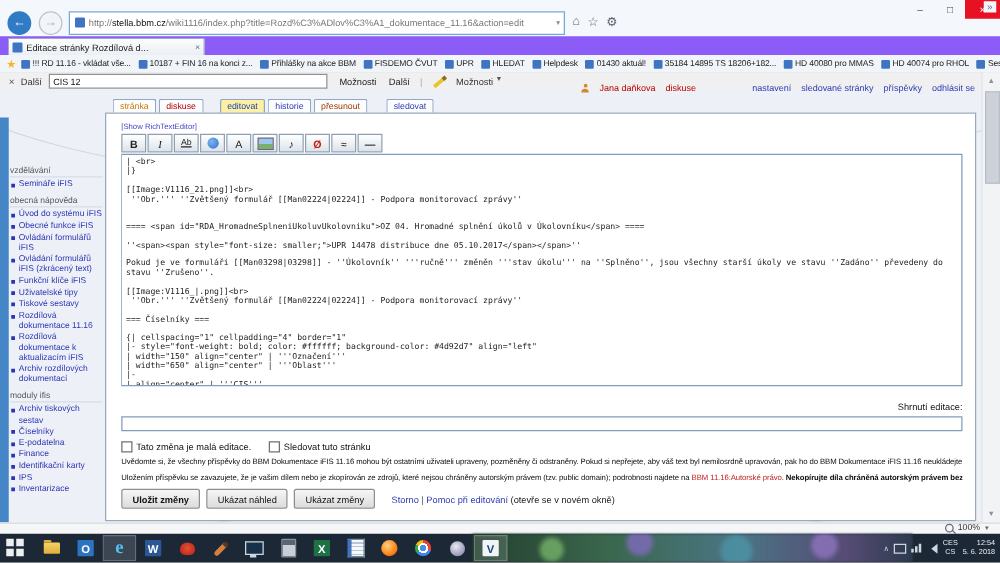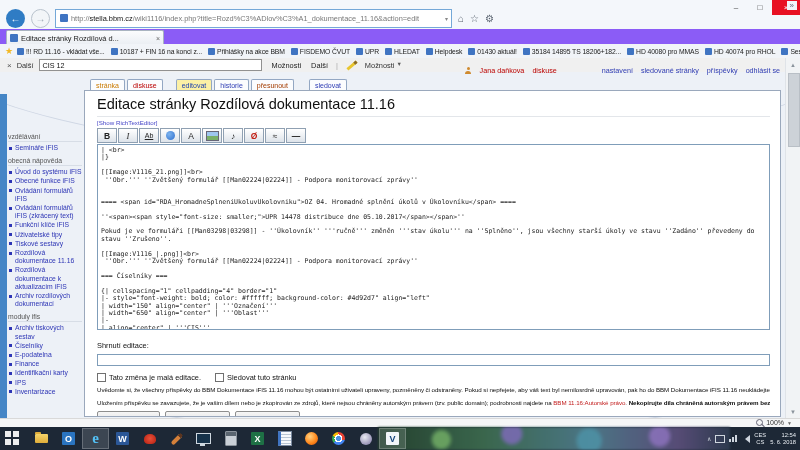--- a/index.html
+++ b/index.html
@@ -84,21 +84,21 @@
   [data-name="internal-link-button"]{text-decoration:underline;font-size:7px;}
   [data-name="external-link-button"] .edg{width:9px;height:9px;border-radius:50%;background:radial-gradient(circle at 35% 35%,#7db4ef,#2f6fce);}
   [data-name="image-button"] .edg{width:11px;height:8px;border:1px solid #667;background:linear-gradient(#9ec7f0 55%,#7ab06a 55%);}
   [data-name="nowiki-button"]{color:#c22015;font-weight:bold;}
   [data-name="hr-button"]{font-weight:bold;}
   .edtext{width:100%;height:186px;box-sizing:border-box;border:1px solid #7f9db9;resize:none;
     font-family:"DejaVu Sans Mono",monospace;font-size:6.5px;line-height:7.4px;color:#1c1c1c;
     padding:2px 3px;white-space:pre-wrap;overflow-y:scroll;overflow-x:hidden;}
   .edtext::-webkit-scrollbar{width:11px;background:#f0f0f0;border-left:1px solid #e0e0e0;}
   .edtext::-webkit-scrollbar-thumb{background:#cdd2d8;border:1px solid #b9bfc6;}
-  .sumlabel{font-size:7.4px;color:#111;margin-top:7px;}
+  .sumlabel{font-size:7.4px;color:#111;margin-top:7px;text-align:right;}
   .suminput{width:100%;height:12px;box-sizing:border-box;border:1px solid #7f9db9;margin-top:2px;background:#fff;}
   .checkrow{display:flex;align-items:center;gap:14px;margin-top:5px;font-size:7.4px;color:#111;}
   .cbwrap{display:flex;align-items:center;gap:3px;}
   .cb{width:7px;height:7px;border:1px solid #707070;background:#fff;flex:0 0 auto;cursor:pointer;}
   .notice{font-size:6.2px;letter-spacing:-0.06px;color:#0d0d0d;margin-top:4px;white-space:nowrap;overflow:hidden;line-height:8.6px;}
   .notice .rlink{color:#c21d1d;cursor:pointer;}
   .notice b{font-weight:bold;}
   .btnrow{display:flex;align-items:center;margin-top:4px;gap:5px;}
   .wbtn{height:14px;border:1px solid #8e8e8e;background:linear-gradient(#f6f6f6,#dcdcdc);font-size:7.4px;color:#111;
     display:flex;align-items:center;padding:0 8px;border-radius:2px;cursor:pointer;white-space:nowrap;}
@@ -357,21 +357,20 @@
       <span class="wtab" data-name="page-tab" style="color: rgb(26, 63, 174); background: rgb(252, 240, 165); margin-left: 13px;">editovat</span>
 
       <span class="wtab" data-name="page-tab" style="color: rgb(45, 59, 179); background: rgb(251, 252, 254); margin-left: 2px;">historie</span>
 
       <span class="wtab" data-name="page-tab" style="color: rgb(163, 60, 0); background: rgb(251, 252, 254); margin-left: 2px;">přesunout</span>
 
       <span class="wtab" data-name="page-tab" style="color: rgb(45, 59, 179); background: rgb(251, 252, 254); margin-left: 15px;">sledovat</span>
     </div>
 
   <div class="content" data-name="content-panel">
-    <h1 class="ptitle" data-name="page-title">Editace stránky Rozdílová dokumentace 11.16</h1>
     <div class="rtlink" data-name="richtext-toggle-link">[Show RichTextEditor]</div>
 
     <div class="edtoolbar" data-name="edit-toolbar">
 
         <span class="edbtn" data-name="bold-button">
           <span class="edg">B</span>
         </span>
 
         <span class="edbtn" data-name="italic-button">
           <span class="edg">I</span>

